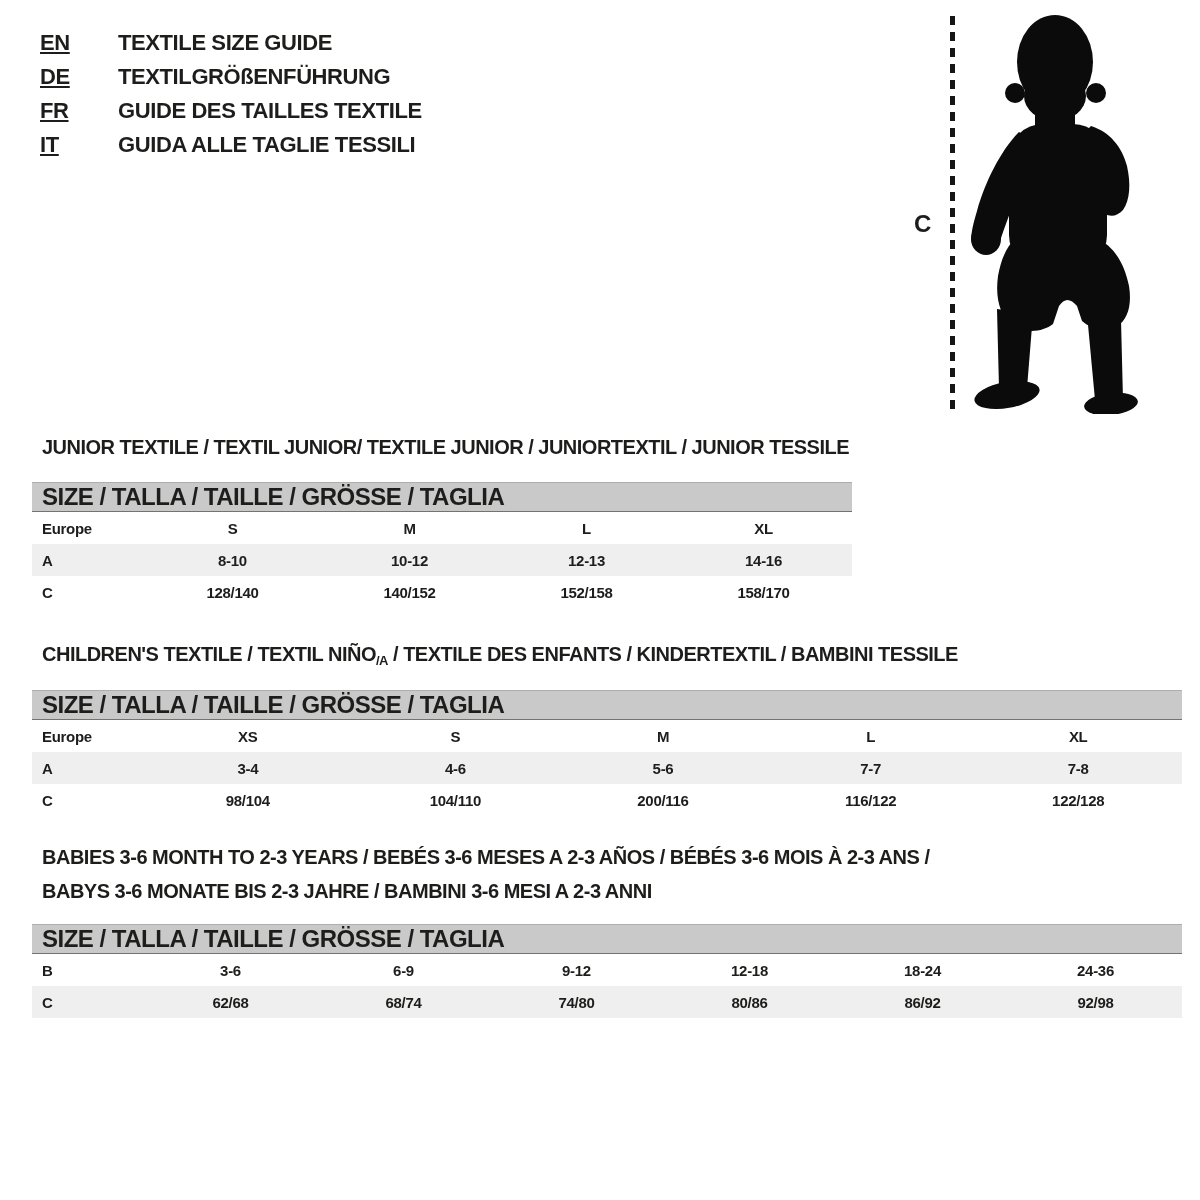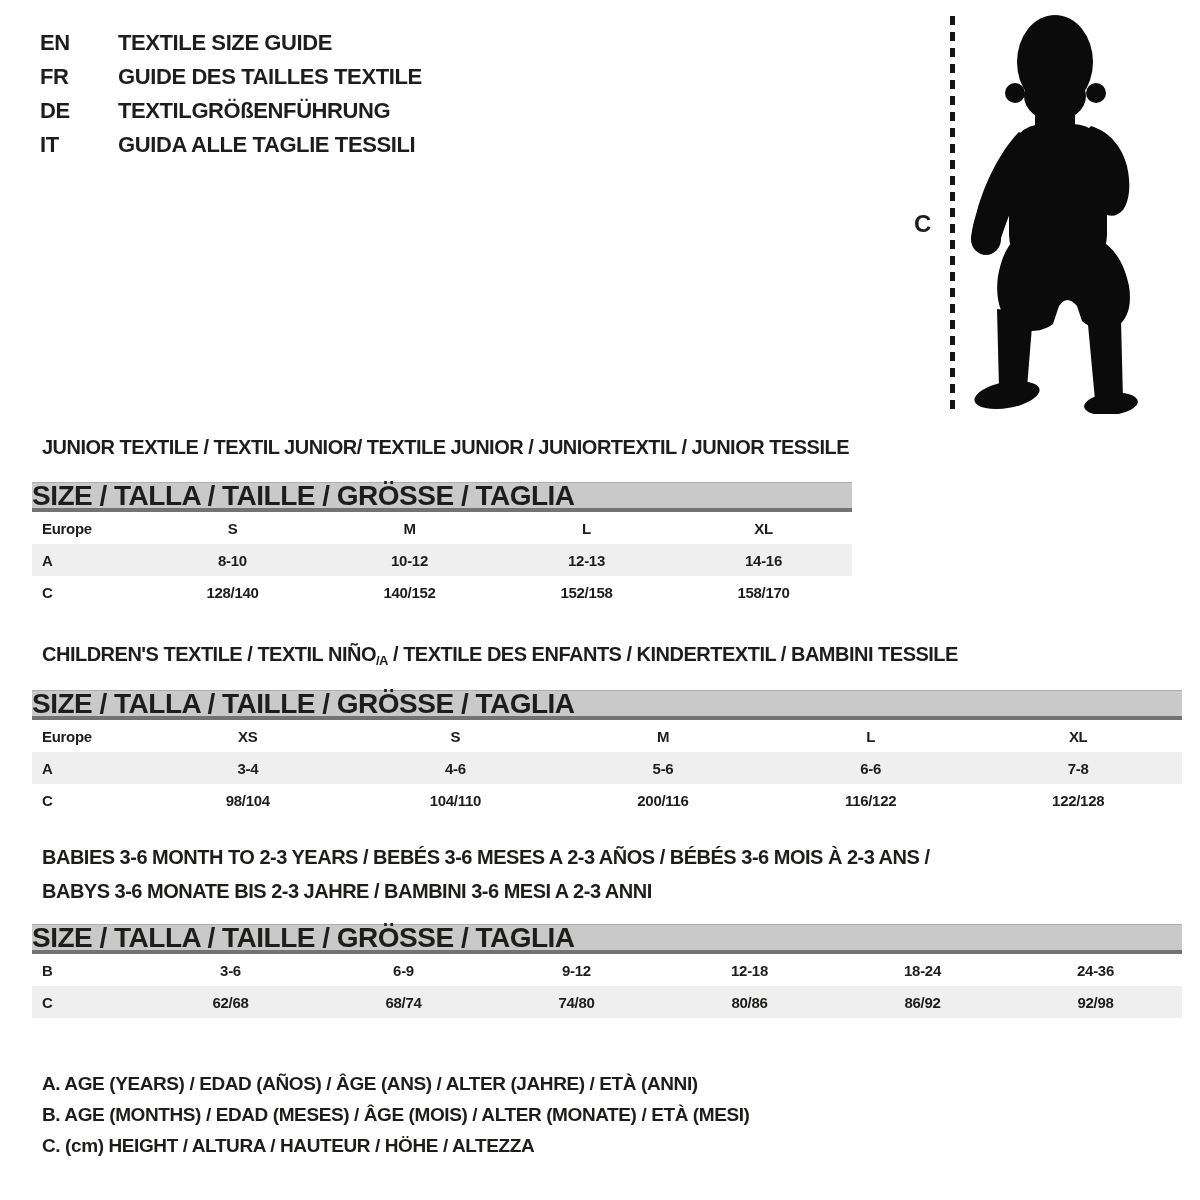--- a/index.html
+++ b/index.html
@@ -3,64 +3,64 @@
 <meta charset="utf-8">
 <style>
   html,body{margin:0;padding:0;background:#ffffff;}
   .canvas{
     position:relative;width:1200px;height:1200px;background:#ffffff;
     font-family:"Liberation Sans",sans-serif;color:#1d1d1b;overflow:hidden;
   }
   
   .lang-block{position:absolute;left:40px;top:26px;}
   .lang-row{display:flex;height:34px;align-items:center;font-weight:700;font-size:22px;letter-spacing:-0.4px;}
-  .lang-code{width:78px;}
+  .lang-code{width:78px;text-decoration:underline;}
   .lang-title{white-space:nowrap;}
   
   .measure-label{position:absolute;left:914px;top:210px;font-weight:700;font-size:24px;}
   .dash-line{
     position:absolute;left:950px;top:16px;width:5px;height:398px;
     background:repeating-linear-gradient(to bottom,#151515 0 9px,transparent 9px 16px);
   }
   .silhouette{position:absolute;left:965px;top:14px;width:180px;height:400px;}
   
   .section-title{position:absolute;left:42px;font-weight:700;font-size:20px;letter-spacing:-0.5px;white-space:nowrap;}
   .title-sub{font-size:13px;vertical-align:-4px;}
   
   .tbl{position:absolute;left:32px;}
   .tbl-head{
-    height:30px;background:#c9c9c9;border-top:1px solid #aeaeae;border-bottom:4px solid #737373;
-    display:flex;align-items:center;box-sizing:border-box;
-    font-weight:700;font-size:28px;letter-spacing:-0.5px;
+    height:30px;background:#c9c9c9;border-top:1px solid #aeaeae;border-bottom:1px solid #737373;
+    display:flex;align-items:center;padding-left:10px;box-sizing:border-box;
+    font-weight:700;font-size:24px;letter-spacing:-0.5px;
   }
   .trow{display:flex;align-items:center;height:32px;font-weight:700;font-size:15px;letter-spacing:-0.3px;}
   .trow.shaded{background:#efefef;}
   .lbl{width:112px;padding-left:10px;box-sizing:border-box;}
   .val{flex:1;text-align:center;}
   
   .legend{position:absolute;left:42px;top:1068px;}
   .legend-line{height:31px;display:flex;align-items:center;font-weight:700;font-size:19px;letter-spacing:-0.4px;white-space:nowrap;}
 </style>
 </head>
 <body>
 
 <div class="canvas">
 
   <div class="lang-block">
     <div class="lang-row">
       <span class="lang-code">EN</span>
       <span class="lang-title">TEXTILE SIZE GUIDE</span>
     </div>
     <div class="lang-row">
+      <span class="lang-code">DE</span>
+      <span class="lang-title">TEXTILGRÖßENFÜHRUNG</span>
+    </div>
+    <div class="lang-row">
       <span class="lang-code">FR</span>
       <span class="lang-title">GUIDE DES TAILLES TEXTILE</span>
-    </div>
-    <div class="lang-row">
-      <span class="lang-code">DE</span>
-      <span class="lang-title">TEXTILGRÖßENFÜHRUNG</span>
     </div>
     <div class="lang-row">
       <span class="lang-code">IT</span>
       <span class="lang-title">GUIDA ALLE TAGLIE TESSILI</span>
     </div>
   </div>
 
   <span class="measure-label">C</span>
   <div class="dash-line"></div>
   <svg class="silhouette" viewBox="0 0 180 400" aria-hidden="true">
@@ -117,21 +117,21 @@
       <span class="val">S</span>
       <span class="val">M</span>
       <span class="val">L</span>
       <span class="val">XL</span>
     </div>
     <div class="trow shaded">
       <span class="lbl">A</span>
       <span class="val">3-4</span>
       <span class="val">4-6</span>
       <span class="val">5-6</span>
-      <span class="val">6-6</span>
+      <span class="val">7-7</span>
       <span class="val">7-8</span>
     </div>
     <div class="trow">
       <span class="lbl">C</span>
       <span class="val">98/104</span>
       <span class="val">104/110</span>
       <span class="val">200/116</span>
       <span class="val">116/122</span>
       <span class="val">122/128</span>
     </div>
@@ -154,19 +154,14 @@
       <span class="lbl">C</span>
       <span class="val">62/68</span>
       <span class="val">68/74</span>
       <span class="val">74/80</span>
       <span class="val">80/86</span>
       <span class="val">86/92</span>
       <span class="val">92/98</span>
     </div>
   </div>
 
-  <div class="legend">
-    <div class="legend-line">A. AGE (YEARS) / EDAD (AÑOS) / ÂGE (ANS) / ALTER (JAHRE) / ETÀ (ANNI)</div>
-    <div class="legend-line">B. AGE (MONTHS) / EDAD (MESES) / ÂGE (MOIS) / ALTER (MONATE) / ETÀ (MESI)</div>
-    <div class="legend-line">C. (cm) HEIGHT / ALTURA / HAUTEUR / HÖHE / ALTEZZA</div>
-  </div>
 
 </div>
 
 </body></html>

